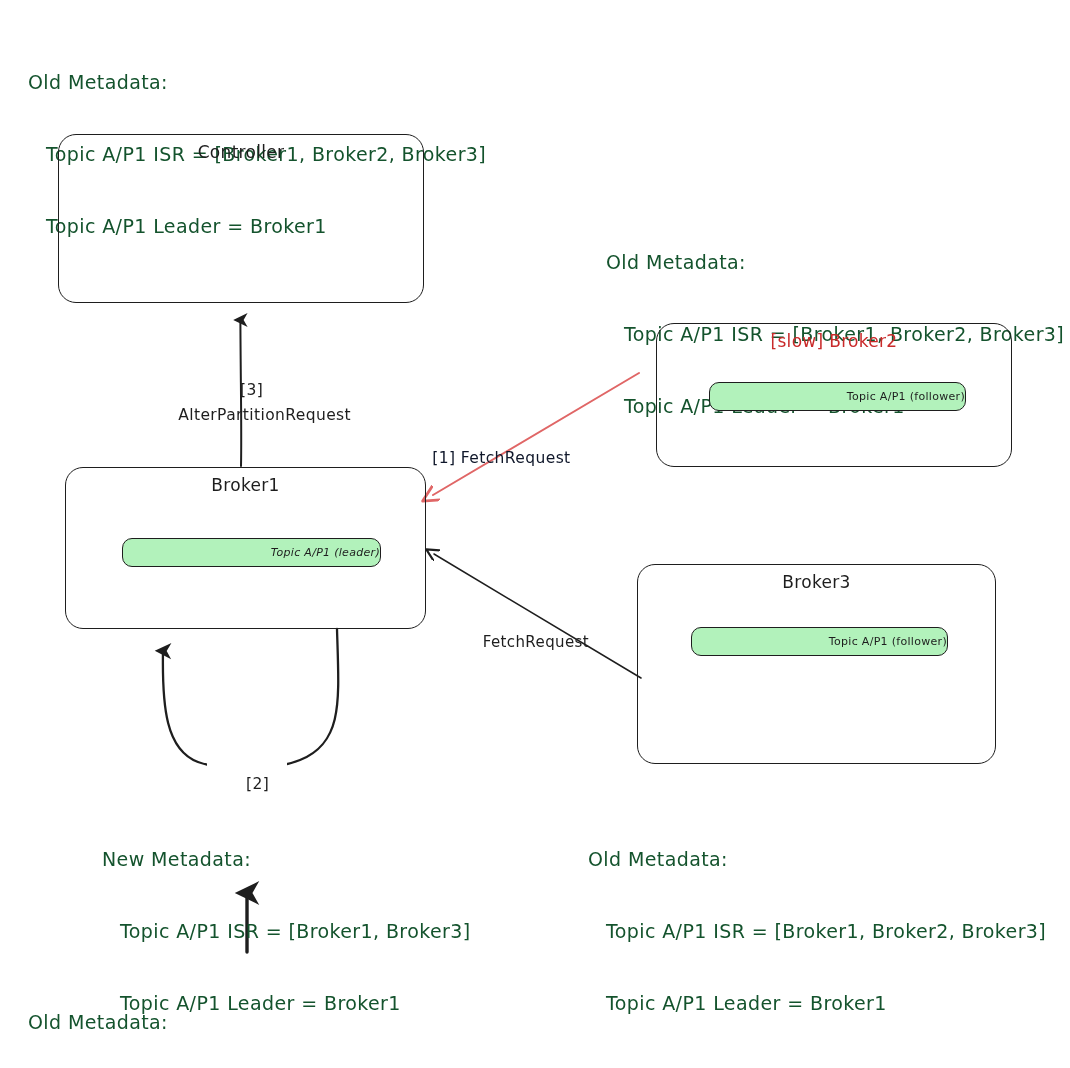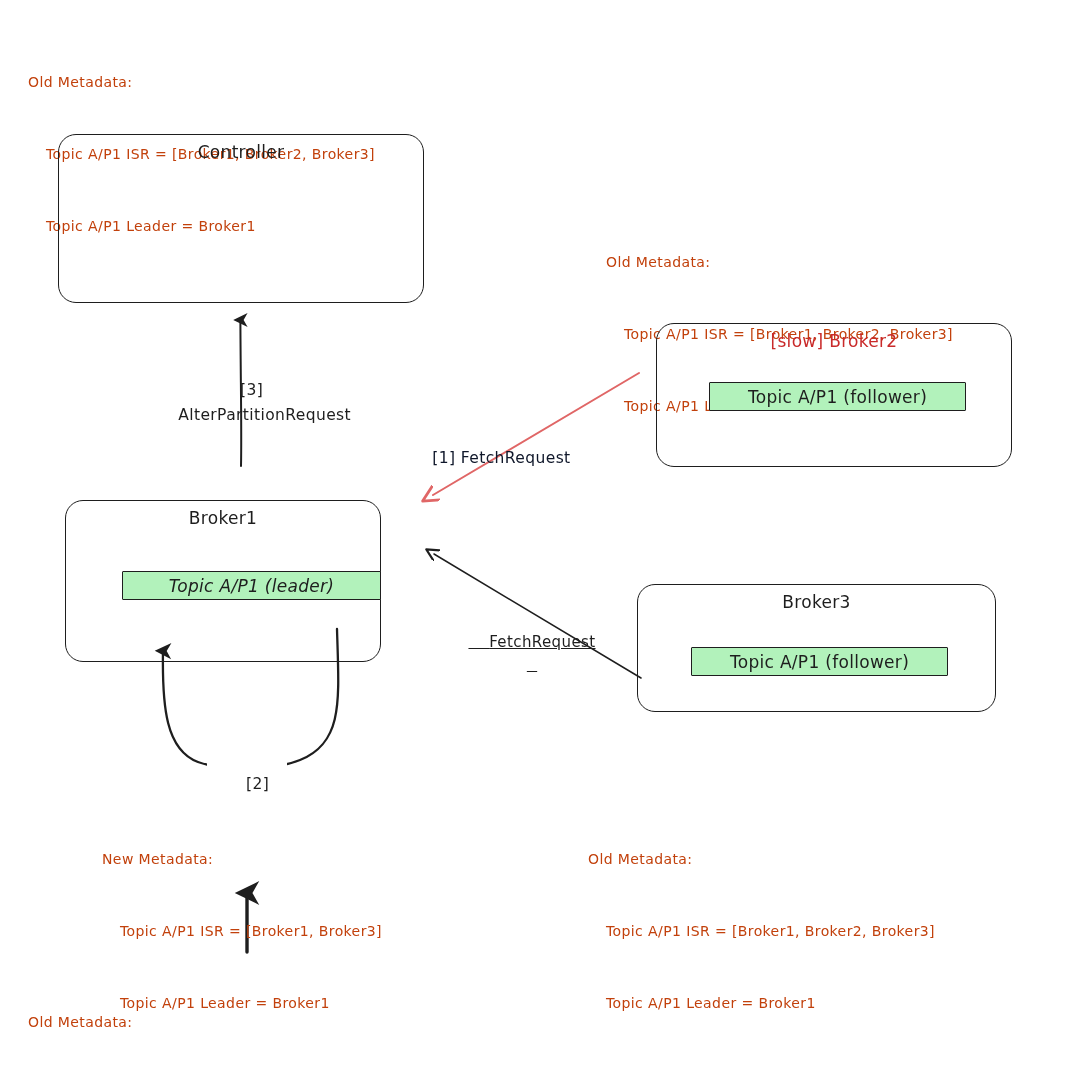--- a/index.html
+++ b/index.html
@@ -31,23 +31,23 @@
   }
   
   .hand {
     font-family: "DejaVu Sans", sans-serif;
     color: #1e1e1e;
     letter-spacing: 0.4px;
     white-space: pre;
   }
   .meta-block {
     position: absolute;
-    font-size: 14px;
+    font-size: 19px;
     line-height: 24px;
-    color: #c2410c;
+    color: #14532d;
   }
   .meta-title { display: block; }
   .meta-line { display: block; padding-left: 18px; }
 
   .box {
     position: absolute;
     border: 1.7px solid #1e1e1e;
     border-radius: 18px;
     background: transparent;
     box-sizing: border-box;
@@ -61,26 +61,26 @@
     font-size: 17px;
     color: #1e1e1e;
     letter-spacing: .3px;
   }
   .box-title.red { color: #c92a2a; }
 
   .partition {
     position: absolute;
     background: #b2f2bb;
     border: 1.6px solid #1e1e1e;
-    border-radius: 1px;
+    border-radius: 10px;
     box-sizing: border-box;
     display: flex;
     align-items: center;
-    justify-content: center;
-    font-size: 17px;
+    justify-content: flex-end;
+    font-size: 11px;
     color: #1e1e1e;
     letter-spacing: .3px;
   }
 
   .edge-label {
     position: absolute;
     font-size: 15.5px;
     line-height: 23px;
     color: #1e1e1e;
     text-align: center;
@@ -155,53 +155,53 @@
   <div class="meta-block hand" style="left:588px; top:799px;">
     <span class="meta-title">Old Metadata:</span>
     <span class="meta-line">Topic A/P1 ISR = [Broker1, Broker2, Broker3]</span>
     <span class="meta-line">Topic A/P1 Leader = Broker1</span>
   </div>
 
   <div class="box hand" style="left:58px; top:134px; width:366px; height:169px;">
     <div class="box-title">Controller</div>
   </div>
 
-  <div class="box hand" style="left:65px; top:467px; width:316px; height:162px;margin-top:33px;">
+  <div class="box hand" style="left:65px; top:467px; width:361px; height:162px;">
     <div class="box-title">Broker1</div>
     <div class="partition" style="left:56px; top:70px; width:259px; height:29px;font-style:italic;">
       <span>Topic A/P1 (leader)</span>
     </div>
   </div>
 
   <div class="box hand" style="left:656px; top:323px; width:356px; height:144px;">
     <div class="box-title red">[slow] Broker2</div>
     <div class="partition" style="left:52px; top:58px; width:257px; height:29px;">
       <span>Topic A/P1 (follower)</span>
     </div>
   </div>
 
-  <div class="box hand" style="left:637px; top:584px; width:359px; height:128px;">
+  <div class="box hand" style="left:637px; top:564px; width:359px; height:200px;">
     <div class="box-title">Broker3</div>
     <div class="partition" style="left:53px; top:62px; width:257px; height:29px;">
       <span>Topic A/P1 (follower)</span>
     </div>
   </div>
 
   <div class="edge-label hand" style="left:141px; top:356px; width:200px;">
     <span>[3]</span>
   </div>
   <div class="edge-label hand" style="left:104px; top:381px; width:300px;">
     <span>AlterPartitionRequest</span>
   </div>
 
   <div class="edge-label hand red" style="left:411px; top:424px; width:180px; text-align:left;">
     <span>[1] FetchRequest</span>
   </div>
 
-  <div class="edge-label hand small" style="left:462px; top:608px; width:140px; text-align:center;text-decoration:underline;">
+  <div class="edge-label hand small" style="left:462px; top:608px; width:140px; text-align:left;">
     <span>FetchRequest</span>
   </div>
 
   <div class="edge-label hand" style="left:207px; top:750px; width:80px; background:#ffffff;">
     <span>[2]</span>
   </div>
 
 </div>
 
 </body></html>

